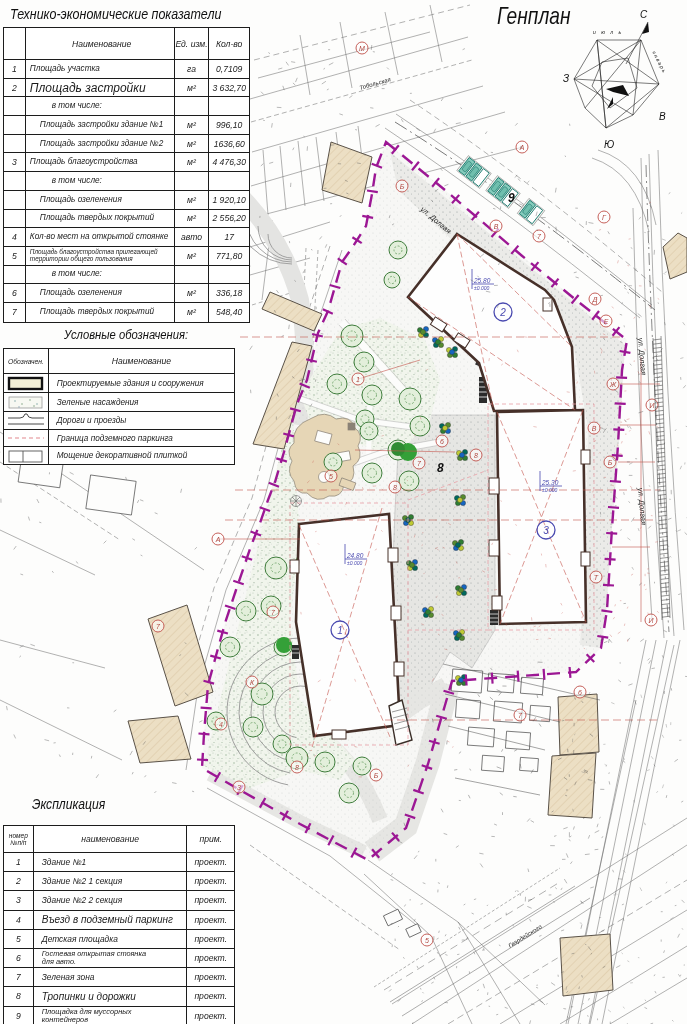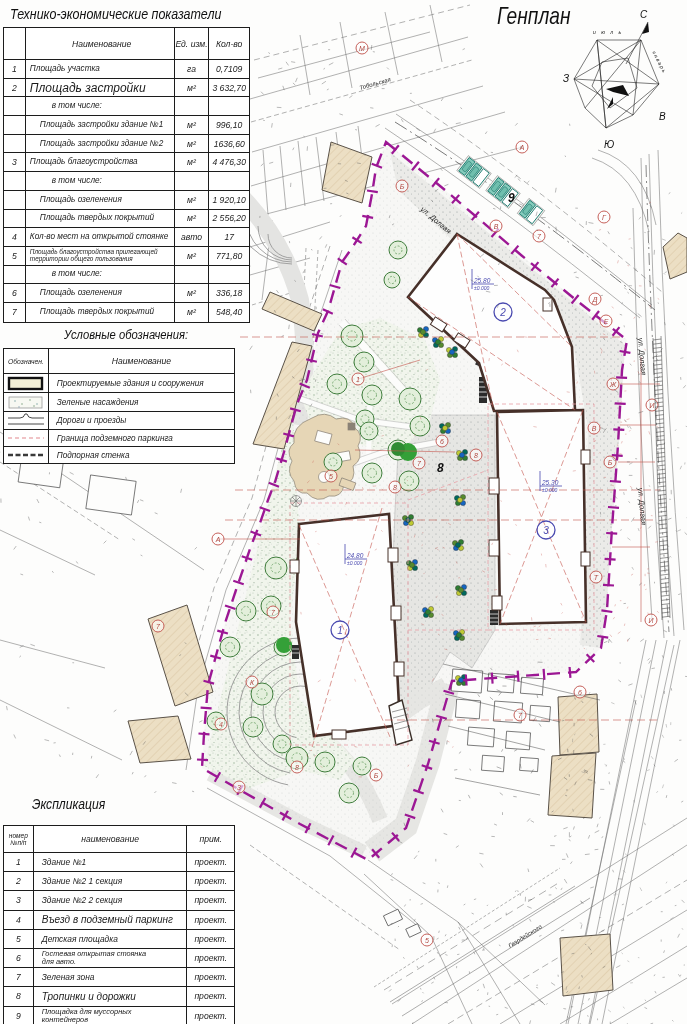--- a/index.html
+++ b/index.html
@@ -1576,27 +1576,28 @@
         <div class="td" style="width:186px;border-right:none;padding-left:8px;font-size:8.2px">Дороги и проезды</div>
       </div>
       <div class="tr" style="height:17px">
         <div class="td c sy" style="width:45px">
           <svg width="40" height="10">
             <line x1="2" y1="5" x2="38" y2="5" stroke="#e2888e" stroke-width="1.2" stroke-dasharray="4 3"></line>
           </svg>
         </div>
         <div class="td" style="width:186px;border-right:none;padding-left:8px;font-size:8.2px">Граница подземного паркинга</div>
       </div>
-      <div class="tr" style="height:16px">
+      <div class="tr" style="height:17px">
         <div class="td c sy" style="width:45px">
-          <svg width="40" height="10">
-            <line x1="2" y1="5" x2="38" y2="5" stroke="#3a3a3a" stroke-width="2.7" stroke-dasharray="5 2.5"></line>
+          <svg width="40" height="16">
+            <rect x="3" y="3" width="33" height="11" fill="#fff" stroke="#555" stroke-width="0.9"></rect>
+            <line x1="17" y1="3" x2="17" y2="14" stroke="#555" stroke-width="0.9"></line>
           </svg>
         </div>
-        <div class="td" style="width:186px;border-right:none;padding-left:8px;font-size:8.2px">Подпорная стенка</div>
+        <div class="td" style="width:186px;border-right:none;padding-left:8px;font-size:8.2px">Мощение декоративной плиткой</div>
       </div>
     </div>
 
 <div class="title" style="left:32px;top:796px;font-size:14.5px;transform:scaleX(0.84);transform-origin:0 0">Экспликация</div>
 
 <div class="tb" style="left:3px;top:825px;width:232px">
       <div class="tr" style="height:27px">
         <div class="td c" style="width:30px;font-size:6.6px;line-height:7px">номер<br>№п/п</div>
         <div class="td c" style="width:155px">наименование</div>
         <div class="td c" style="width:47px;border-right:none">прим.</div>

